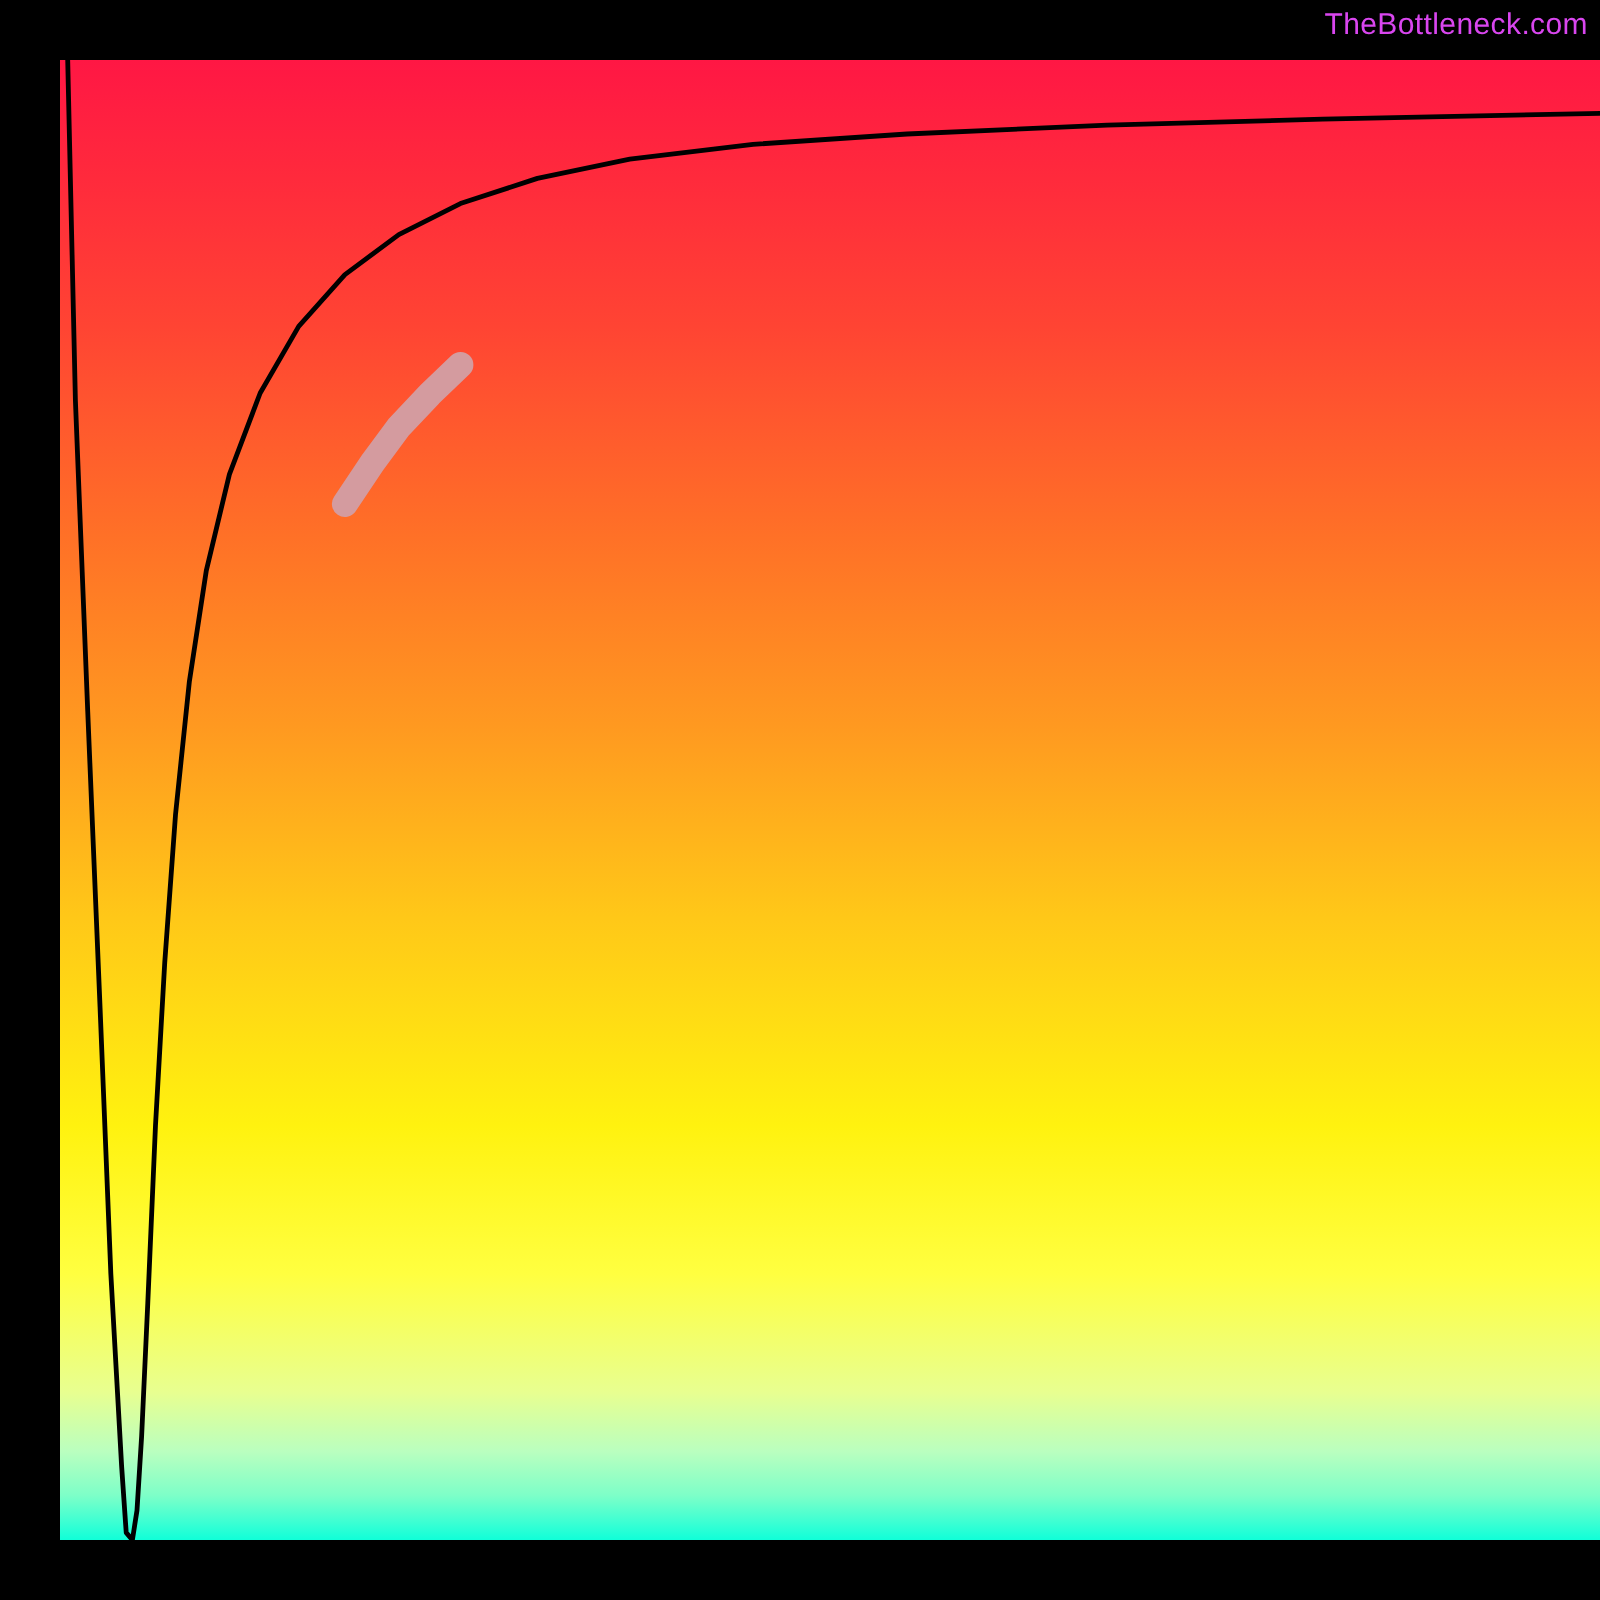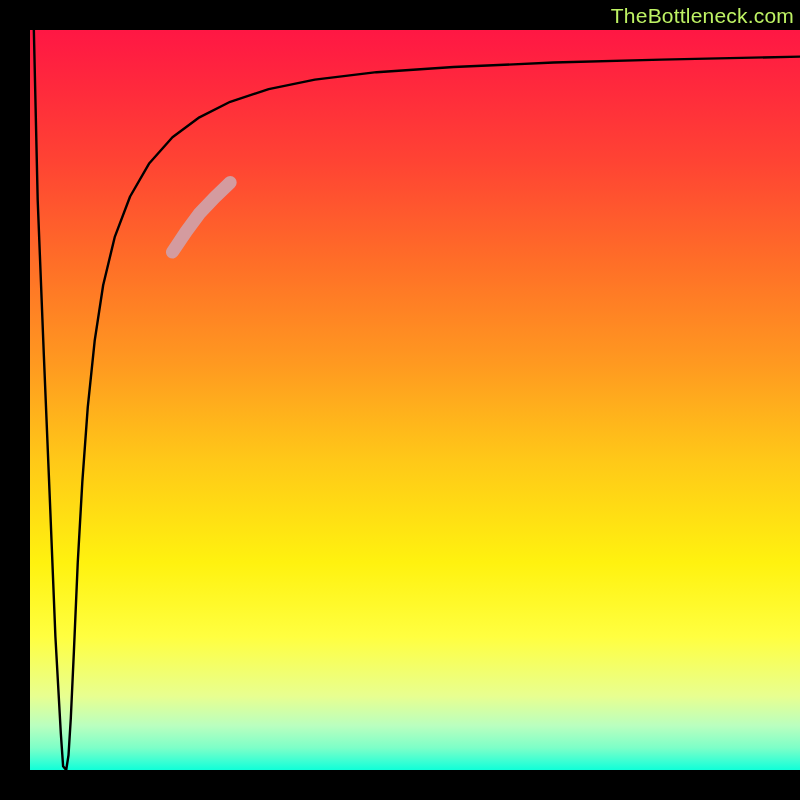--- a/index.html
+++ b/index.html
@@ -46,22 +46,22 @@
     position: absolute;
     left: 0;
     top: 0;
     width: 770px;
     height: 740px;
   }
   .attribution {
     position: absolute;
     top: 4px;
     right: 6px;
-    color: #bef264;
-    font-size: 21px;
+    color: #d946ef;
+    font-size: 15px;
     letter-spacing: 0.2px;
     user-select: none;
   }
 </style>
 </head>
 <body>
 
 <div class="frame">
 
   <div class="attribution">TheBottleneck.com</div>

